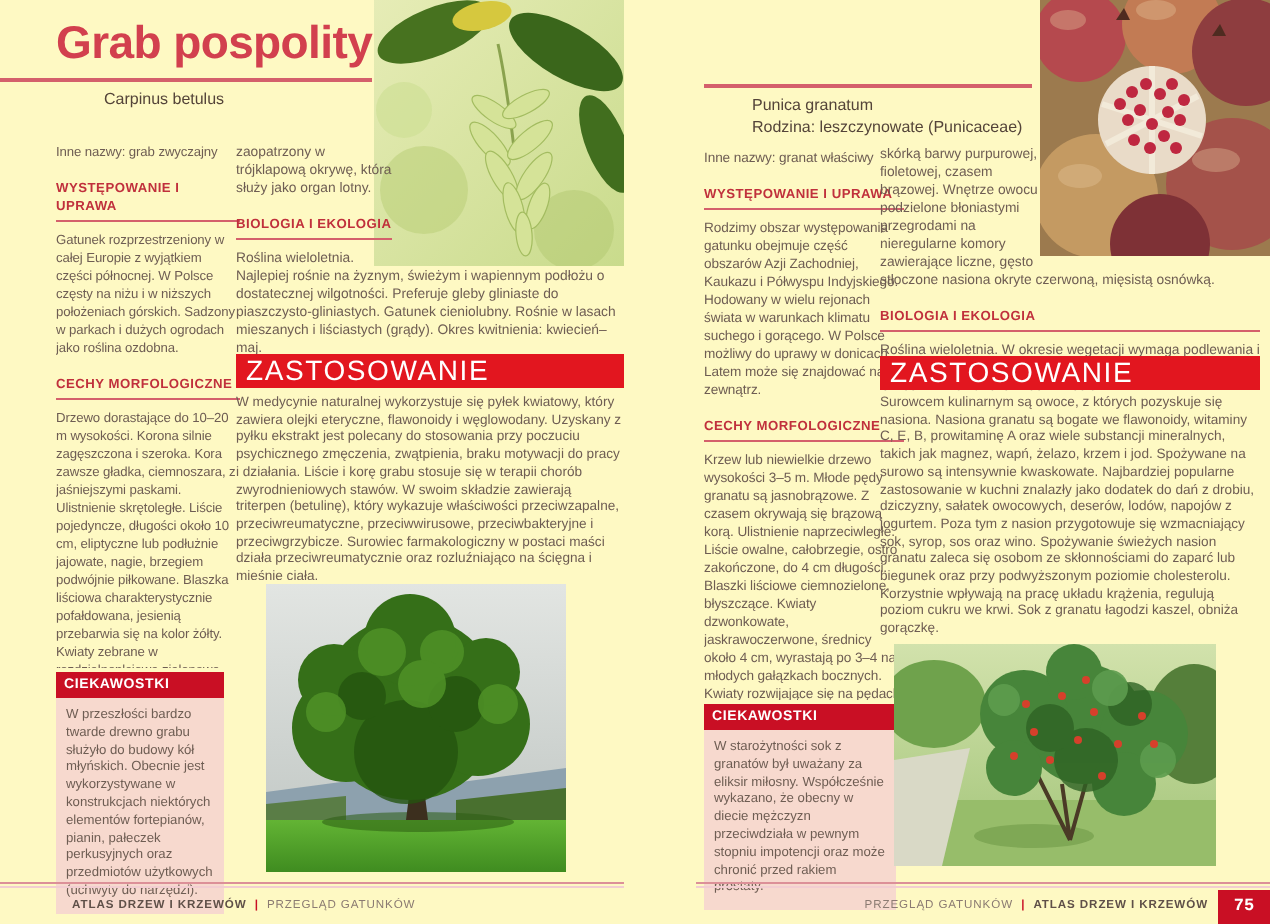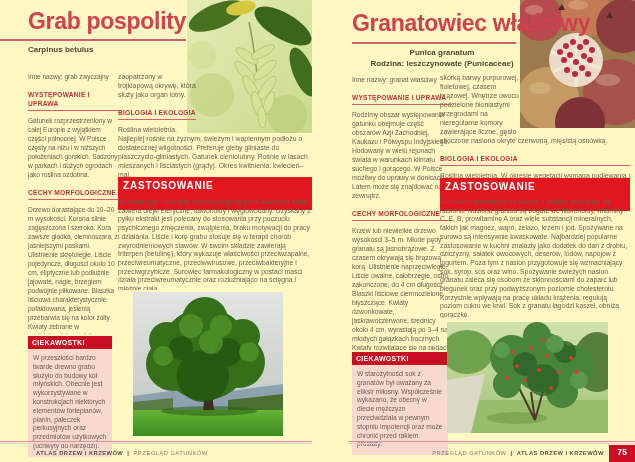--- a/index.html
+++ b/index.html
@@ -9,32 +9,32 @@
   }
   html,body{margin:0;padding:0;}
   body{width:635px;height:462px;background:#ffffff;font-family:"Liberation Sans",sans-serif;overflow:hidden;}
   .spread{position:relative;width:635px;height:462px;background:#fef9c3;}
   .page{position:absolute;top:0;height:462px;}
   .page-left{left:0;width:318px;}
   .page-right{left:318px;width:317px;}
   .abs{position:absolute;}
   .title{margin:0;font-size:23px;font-weight:bold;letter-spacing:-0.3px;color:var(--title-red);white-space:nowrap;}
   .title-rule{height:2px;background:var(--rule-red);}
-  .taxon{font-size:8px;font-weight:bold;line-height:10.5px;color:var(--taxon-ink);}
+  .taxon{font-size:8px;font-weight:normal;line-height:10.5px;color:var(--taxon-ink);margin-left:24px;}
   .col{color:var(--body-ink);}
   .col p{margin:0;}
   .colnarrow{font-size:6.6px;line-height:9px;letter-spacing:-0.05px;}
   .page-right .colnarrow{font-size:6.8px;}
   .other{white-space:nowrap;margin-bottom:4px !important;}
   .sec{margin:9px 0 5px;font-size:6.6px;font-weight:bold;letter-spacing:.25px;color:var(--head-red);
        border-bottom:1px solid var(--rule-red);padding-bottom:2px;overflow:hidden;}
   .col2{font-size:6.9px;line-height:9px;color:var(--body-ink);}
   .ph-spacer{float:right;}
-  .banner{background:var(--banner-red);color:#fff;font-weight:bold;font-size:10px;letter-spacing:.8px;
-          line-height:17px;height:33px;padding-left:5px;box-sizing:border-box;}
+  .banner{background:var(--banner-red);color:#fff;font-weight:normal;font-size:14px;letter-spacing:.8px;
+          line-height:17px;height:17px;padding-left:5px;box-sizing:border-box;}
   .usage{font-size:6.8px;line-height:8.7px;color:var(--body-ink);overflow:hidden;}
   .ckbox{background:var(--box-pink);}
   .ck-head{background:var(--box-red);color:#fff;font-weight:bold;font-size:7px;letter-spacing:.3px;
            line-height:13px;height:13px;padding-left:4px;}
   .ck-body{padding:5px 5px 6px;font-size:6.6px;line-height:8.8px;color:var(--body-ink);}
   .foot-line{height:1px;background:#dc9098;box-shadow:0 2px 0 #f2cdd1;}
   .pagenum{background:var(--box-red);color:#fff;font-weight:bold;font-size:8.5px;text-align:center;
            line-height:17px;width:26px;height:17px;}
   .foot-text{font-size:5.8px;letter-spacing:.45px;color:var(--foot-ink);white-space:nowrap;}
   .foot-text .fb{font-weight:bold;color:#5f5048;}
@@ -198,24 +198,23 @@
           <circle cx="55" cy="74" r="3"></circle>
             <circle cx="62" cy="68" r="3"></circle>
             <circle cx="68" cy="74" r="3"></circle>
           <circle cx="56" cy="62" r="3"></circle>
             <circle cx="40" cy="52" r="3"></circle>
             <circle cx="72" cy="50" r="3"></circle>
         </g>
       </svg>
     </div>
 
-    <h1 class="title abs" style="left:34px;top:10px;">Granatowiec właściwy</h1>
     <div class="title-rule abs" style="left:34px;top:42px;width:164px;"></div>
 
-    <div class="taxon abs" style="left:34px;top:48px;width:180px;text-align:center;">
+    <div class="taxon abs" style="left:34px;top:48px;width:180px;">
       <div>Punica granatum</div>
       <div>Rodzina: leszczynowate (Punicaceae)</div>
     </div>
 
     <div class="col colnarrow abs" style="left:34px;top:75px;width:100px;height:275px;overflow:hidden;">
       <p class="other">Inne nazwy: granat właściwy</p>
       <h3 class="sec">WYSTĘPOWANIE I UPRAWA</h3>
       <p>Rodzimy obszar występowania gatunku obejmuje część obszarów Azji Zachodniej, Kaukazu i Półwyspu Indyjskiego. Hodowany w wielu rejonach świata w warunkach klimatu suchego i gorącego. W Polsce możliwy do uprawy w donicach. Latem może się znajdować na zewnątrz.</p>
       <h3 class="sec">CECHY MORFOLOGICZNE</h3>
       <p>Krzew lub niewielkie drzewo wysokości 3–5 m. Młode pędy granatu są jasnobrązowe. Z czasem okrywają się brązową korą. Ulistnienie naprzeciwległe. Liście owalne, całobrzegie, ostro zakończone, do 4 cm długości. Blaszki liściowe ciemnozielone, błyszczące. Kwiaty dzwonkowate, jaskrawoczerwone, średnicy około 4 cm, wyrastają po 3–4 na młodych gałązkach bocznych. Kwiaty rozwijające się na pędach starszych mniejsze, niedorozwinięte. Owocem jest jagoda pokryta skórzastą</p>

